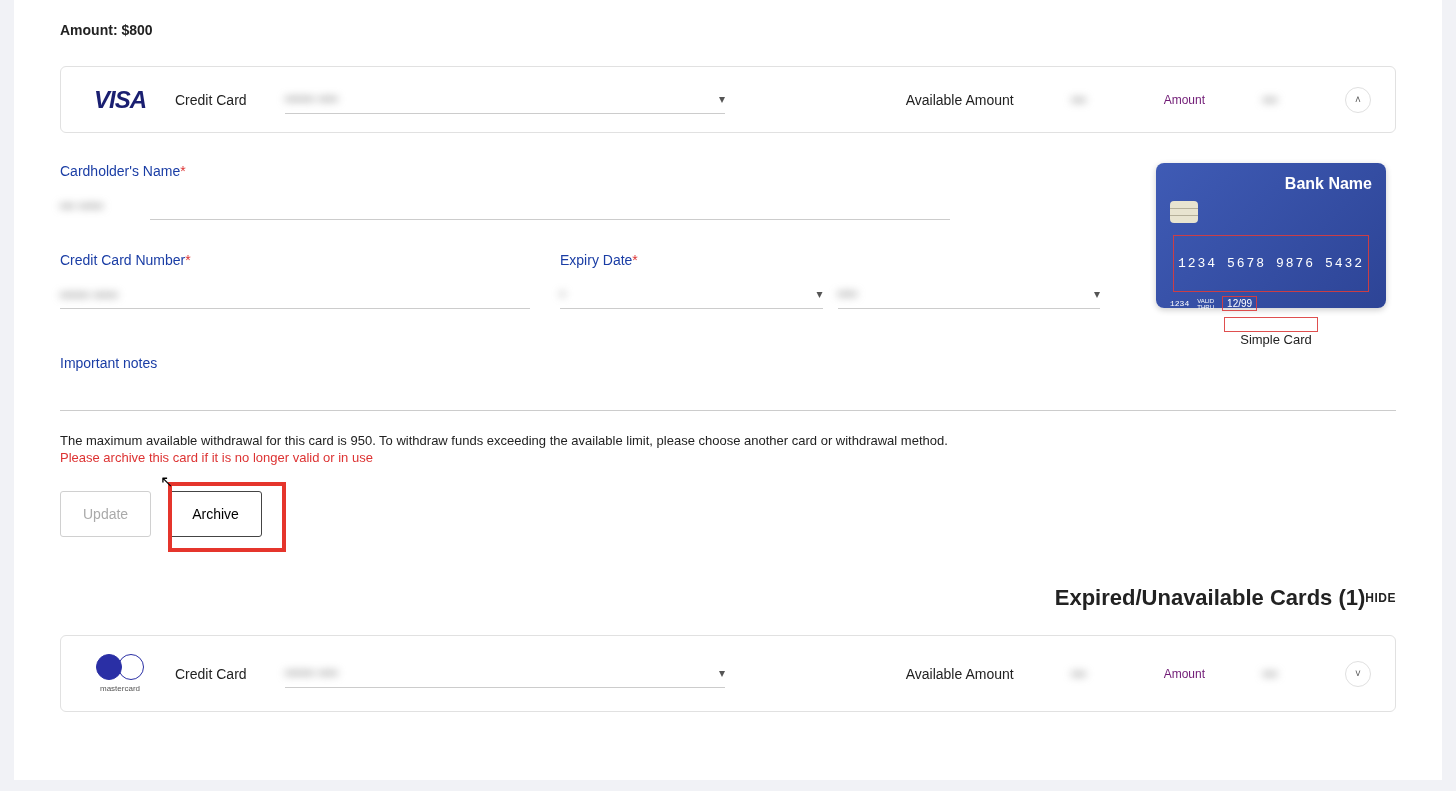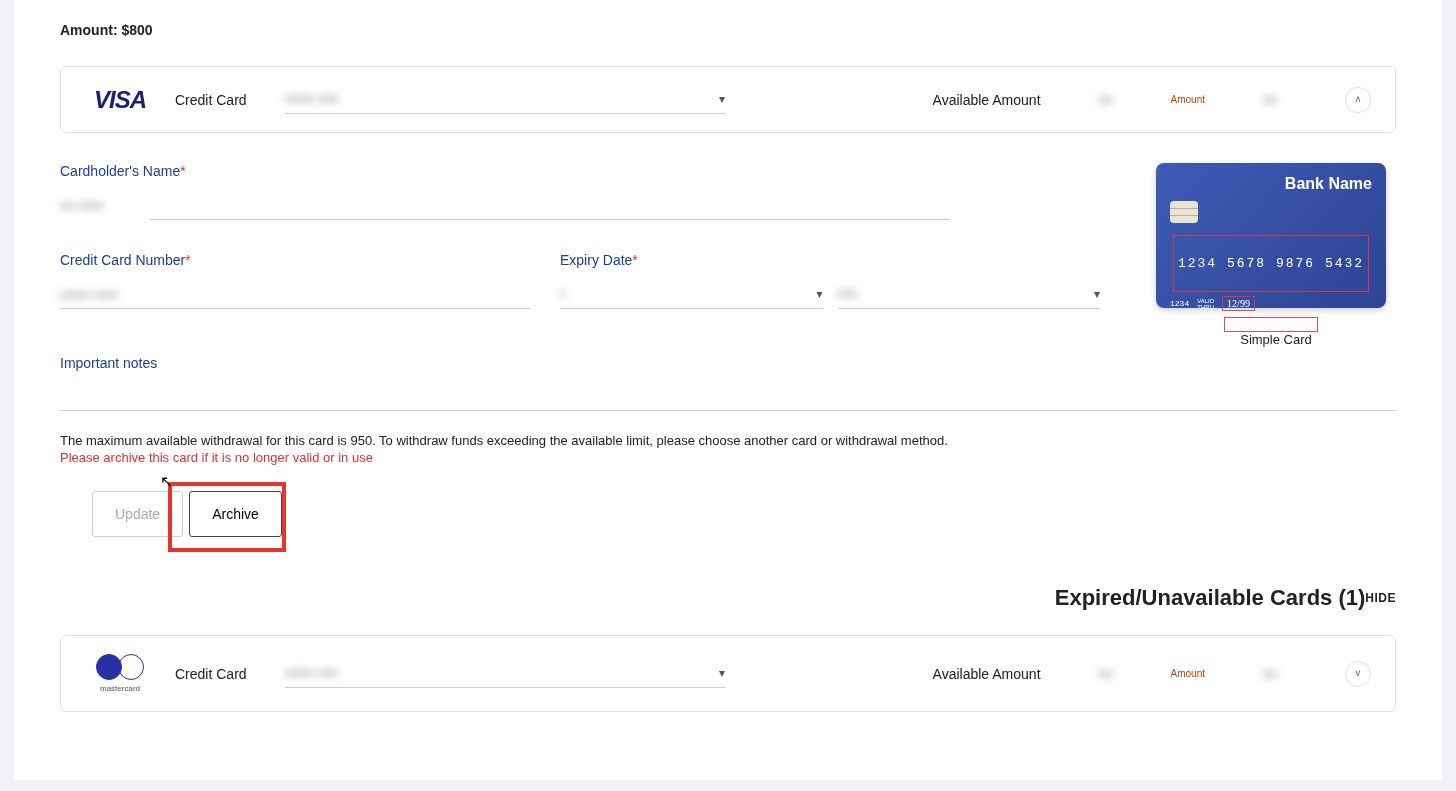--- a/index.html
+++ b/index.html
@@ -53,21 +53,21 @@
     position: relative;
     display:flex;
     justify-content:space-between;
     align-items:center;
   }
   .blur-text { filter: blur(4px); color:#777; user-select:none; }
   .chev { font-size: 12px; color:#555; }
   .row-gap { flex:1; }
   .avail-label { font-size:14px; color:#222; margin-right: 20px; }
   .val-blur { filter: blur(4px); color:#777; width:50px; text-align:center; }
-  .amt-label { font-size:10px; color:#c2410c; margin-left:20px; margin-right:20px; }
+  .amt-label { font-size:12px; color:#701a75; margin-left:40px; margin-right:20px; }
   .circle-btn {
     width:26px; height:26px; border:1px solid #e0e0e0; border-radius:50%;
     display:flex; align-items:center; justify-content:center;
     font-size:10px; color:#555; cursor:pointer; margin-left:30px;
     background:#fff;
   }
   .details-area { display:flex; gap:56px; }
   .form-col { flex:1; }
   .field-label { color:#1a3da5; font-size:14px; margin-bottom: 12px; display:block; }
   .req { color:#d33; }
@@ -83,21 +83,21 @@
     flex:1; border:none; border-bottom:1px solid #ccc; padding:6px 0;
     display:flex; justify-content:space-between; align-items:center;
   }
   .notes-block { margin-top: 8px; }
   .notes-label { color:#1a3da5; font-size:14px; }
   .notes-line { border-bottom:1px solid #ccc; height:32px; margin-top:8px; }
   .card-vis-col { width: 240px; text-align:center; }
   .card-vis-caption { font-size:13px; margin-top:24px; }
   .max-text { font-size:13px; margin-top: 22px; }
   .archive-warn { color:#d33; font-size:13px; margin-top:2px; }
-  .btn-row { margin-top: 26px; display:flex; gap:6px; align-items:flex-end; position:relative;margin-left:32px; }
+  .btn-row { margin-top: 26px; display:flex; gap:18px; align-items:flex-end; position:relative; }
   .btn {
     padding: 14px 22px; border:1px solid #d0d0d0; background:#fff;
     font-size:14px; border-radius:3px; cursor:pointer;
   }
   .btn-update { color:#aaa; }
   .btn-archive { color:#000; border:1px solid #444; }
   .highlight-box {
     position:absolute;
     border:4px solid #e5352c;
     pointer-events:none;
@@ -131,21 +131,21 @@
   .cc-chip::after { left:0; right:0; top:14px; height:1px; }
   .cc-num {
     font-family: "Courier New", monospace; letter-spacing:2px;
     font-size:13px; margin-top:12px;
     border:1px solid rgba(220,60,60,0.9); padding:20px 4px; display:inline-block;
   }
   .cc-row3 { display:flex; align-items:center; gap:8px; margin-top:4px; font-size:8px; }
   .cc-1234 { font-family:"Courier New",monospace; }
   .cc-valid { font-size:6px; line-height:1; }
   .cc-exp {
-    font-family:Liberation Serif, serif; font-size:10px;
+    font-family:Liberation Sans, sans-serif; font-size:10px;
     border:1px solid rgba(220,60,60,0.9); padding:1px 4px;
   }
   .cc-holder {
     font-size:10px; letter-spacing:1px; margin-top:6px;
     border:1px solid rgba(220,60,60,0.9); padding:1px 6px; display:inline-block;
   }
   .content-wrapper { position: relative; }
 </style>
 </head>
 <body>

